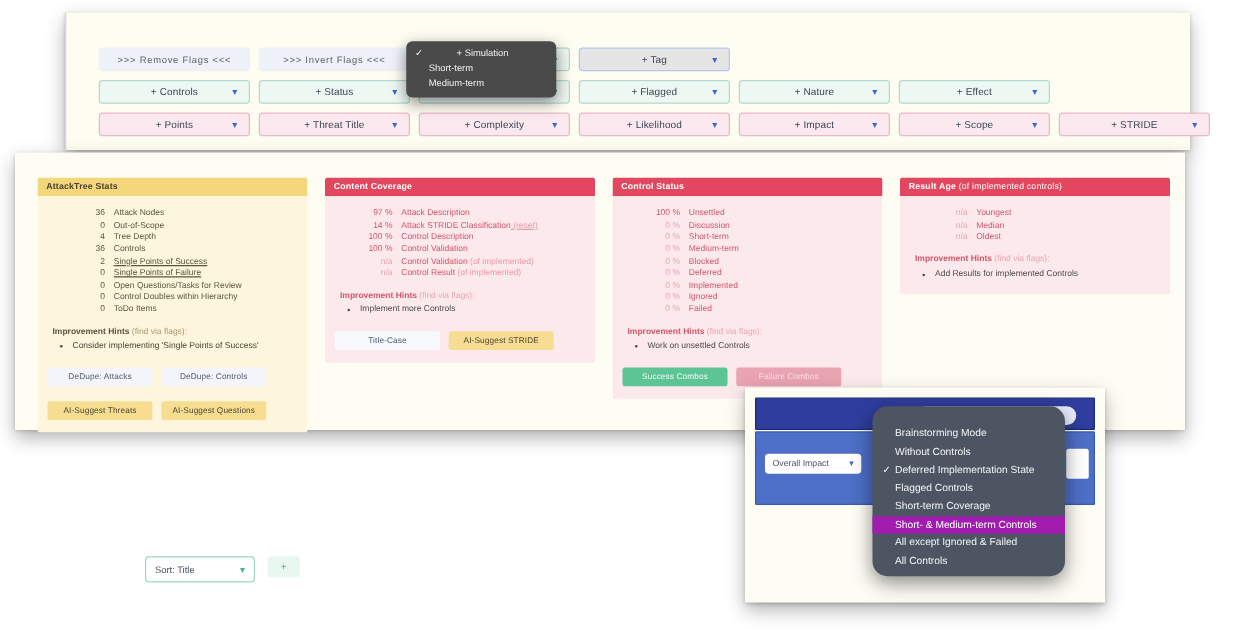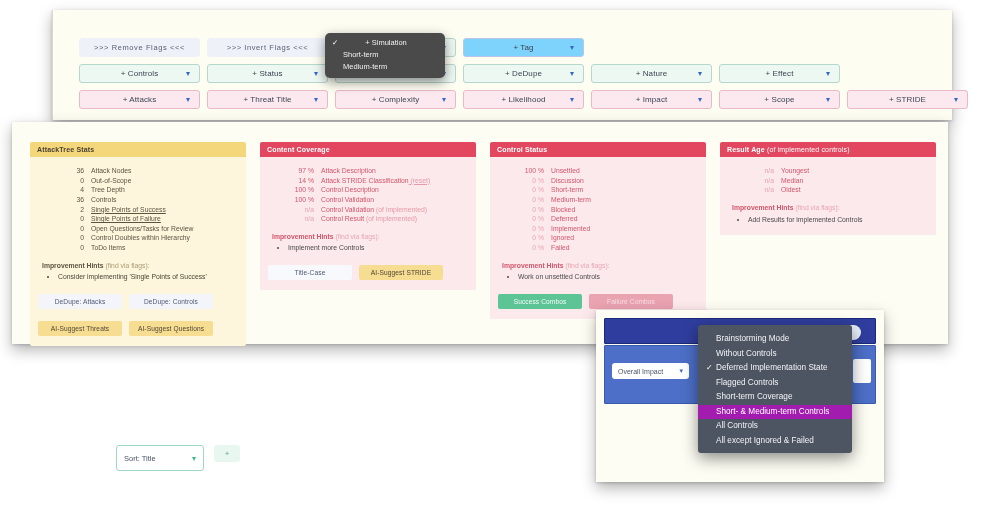--- a/index.html
+++ b/index.html
@@ -89,21 +89,21 @@
     font-size: 8px;
     line-height: 1;
   }
   .tb-plain {
     background: #eef1f8;
     border: 1px solid #eef1f8;
     color: #5a6372;
     font-size: 7.5px;
     letter-spacing: 0.6px;
   }
-  .tb-tag   { background: #7dd3fc; border: 1px solid #b9c6ea; }
+  .tb-tag   { background: #e5e5e5; border: 1px solid #b9c6ea; }
   .tb-green { background: #eef8f3; border: 1px solid #b6d7ce; }
   .tb-pink  { background: #fbe9ef; border: 1px solid #e9b9c9; }
 
   
   #sim-menu {
     position: absolute;
     left: 325px;
     top: 33px;
     width: 120px;
     background: #4a4a4a;
@@ -272,21 +272,21 @@
     width: 18px;
     height: 24px;
     background: #ffffff;
     border-radius: 2px;
   }
   #sort-select {
     position: absolute;
     left: 116px;
     top: 445px;
     width: 88px;
-    height: 26px;
+    height: 21px;
     background: #ffffff;
     border: 1px solid #9fd8c2;
     border-radius: 3px;
     display: flex;
     align-items: center;
     padding: 4px 7px;
     box-sizing: border-box;
     font-size: 7.5px;
     color: #4a5468;
     justify-content: space-between;
@@ -307,22 +307,22 @@
     color: #63a98c;
   }
 
   
   #mode-menu {
     position: absolute;
     left: 698px;
     top: 325px;
     width: 154px;
     background: #4d5562;
-    border-radius: 3px;
-    padding: 7px 0 5px 0;
+    border-radius: 12px;
+    padding: 15px 0 5px 0;
     box-shadow: 0 5px 16px rgba(0,0,0,0.45);
     z-index: 60;
   }
   #mode-menu .mi {
     position: relative;
     height: 14.5px;
     line-height: 14.5px;
     font-size: 8.2px;
     color: #f2f3f5;
     padding: 0 6px 0 18px;
@@ -369,35 +369,35 @@
         </div>
         <div class="tb-btn tb-green">
           <span>+ Status</span>
           <span class="caret">▾</span>
         </div>
         <div class="tb-btn tb-green">
           <span>+ Priority</span>
           <span class="caret">▾</span>
         </div>
         <div class="tb-btn tb-green">
-          <span>+ DeDupe</span>
+          <span>+ Flagged</span>
           <span class="caret">▾</span>
         </div>
         <div class="tb-btn tb-green">
           <span>+ Nature</span>
           <span class="caret">▾</span>
         </div>
         <div class="tb-btn tb-green">
           <span>+ Effect</span>
           <span class="caret">▾</span>
         </div>
       </div>
       <div class="tb-row">
         <div class="tb-btn tb-pink">
-          <span>+ Attacks</span>
+          <span>+ Points</span>
           <span class="caret">▾</span>
         </div>
         <div class="tb-btn tb-pink">
           <span>+ Threat Title</span>
           <span class="caret">▾</span>
         </div>
         <div class="tb-btn tb-pink">
           <span>+ Complexity</span>
           <span class="caret">▾</span>
         </div>
@@ -641,15 +641,15 @@
     <div class="mi"><span>Short-term</span></div>
     <div class="mi"><span>Medium-term</span></div>
   </div>
 <div id="mode-menu">
     <div class="mi"><span>Brainstorming Mode</span></div>
     <div class="mi"><span>Without Controls</span></div>
     <div class="mi"><span class="tick">✓</span><span>Deferred Implementation State</span></div>
     <div class="mi"><span>Flagged Controls</span></div>
     <div class="mi"><span>Short-term Coverage</span></div>
     <div class="mi selected"><span>Short- &amp; Medium-term Controls</span></div>
+    <div class="mi"><span>All except Ignored &amp; Failed</span></div>
     <div class="mi"><span>All Controls</span></div>
-    <div class="mi"><span>All except Ignored &amp; Failed</span></div>
   </div>
 
 </body></html>

